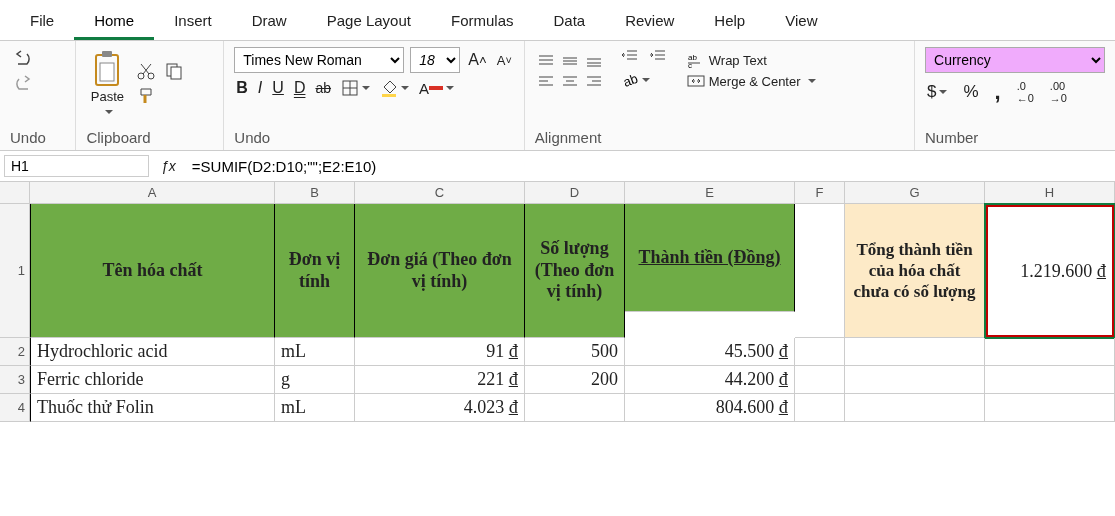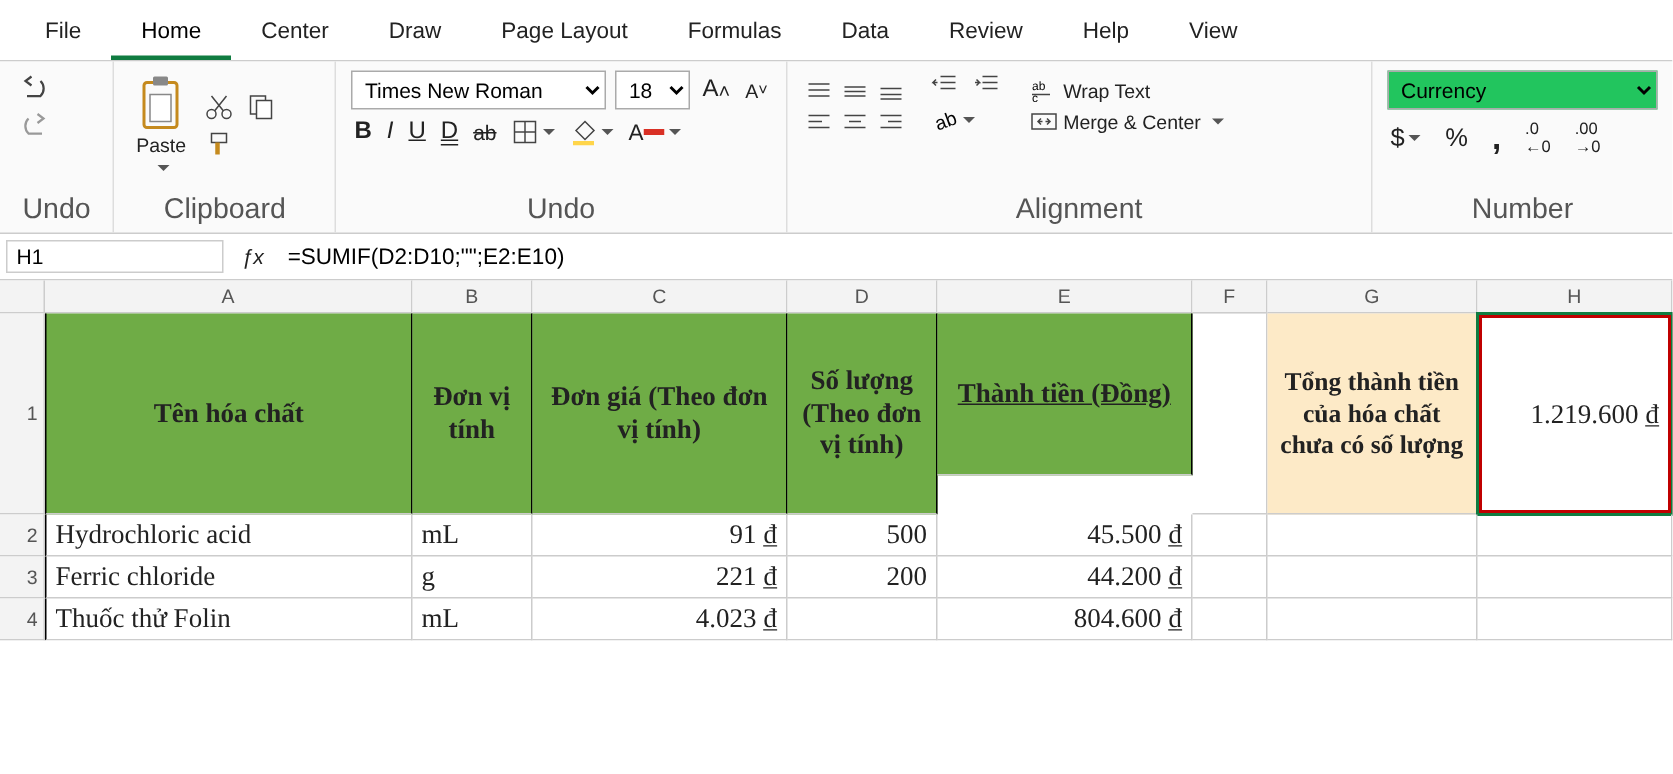--- a/index.html
+++ b/index.html
@@ -2,30 +2,30 @@
 <html><head>
 <meta charset="utf-8">
 <style>
 * { box-sizing: border-box; margin: 0; padding: 0; }
 body { font-family: "Segoe UI", Arial, sans-serif; font-size: 13px; background: #fff; color: #222; width: 1115px; }
 .ribbon-tabs { display: flex; border-bottom: 1px solid #ccc; padding: 4px 10px 0 10px; gap: 0; }
 .ribbon-tab { padding: 8px 20px; cursor: pointer; font-size: 15px; }
 .ribbon-tab.active { border-bottom: 3px solid #107c41; color: #000; font-weight: 500; }
 .ribbon { display: flex; border-bottom: 1px solid #ccc; background: #fafafa; }
 .ribbon-group { padding: 6px 10px 2px 10px; border-right: 1px solid #ddd; display: flex; flex-direction: column; justify-content: space-between; }
-.ribbon-group-label { text-align: center; font-size: 19px; color: #555; margin-top: 4px; padding-bottom: 2px; }
+.ribbon-group-label { text-align: left; font-size: 15px; color: #555; margin-top: 4px; padding-bottom: 2px; }
 .ribbon-row { display: flex; align-items: center; gap: 6px; margin-bottom: 4px; }
 .ribbon-btn { display: inline-flex; align-items: center; justify-content: center; cursor: pointer; padding: 2px; }
 .ribbon-btn svg { display: block; }
 .paste-big { display: flex; flex-direction: column; align-items: center; padding: 2px 4px; }
 .font-select { border: 1px solid #aaa; padding: 2px 4px; font-size: 14px; background: #fff; height: 26px; }
 .font-name { width: 170px; }
-.font-size { width: 50px; }
+.font-size { width: 50px; font-style: italic; }
 .align-grid { display: grid; grid-template-columns: repeat(3, 22px); gap: 2px; }
-.number-select { width: 180px; border: 1px solid #aaa; padding: 2px 4px; font-size: 14px; height: 26px; background: #22c55e; }
+.number-select { width: 180px; border: 1px solid #aaa; padding: 2px 4px; font-size: 14px; height: 26px; background: #f0abfc; }
 .formula-bar { display: flex; align-items: center; border-bottom: 1px solid #ccc; padding: 4px; gap: 6px; }
 .name-box { width: 145px; border: 1px solid #ccc; padding: 2px 6px; font-size: 14px; }
 .fx { font-style: italic; font-size: 14px; padding: 0 6px; }
 .formula-input { flex: 1; border: none; font-size: 15px; padding: 2px 4px; }
 .col-header, .row-header, .corner { background: #f3f3f3; border: 1px solid #ccc; border-top: none; border-left: none; display: flex; align-items: center; justify-content: center; font-size: 13px; color: #555; }
 .corner { width: 30px; height: 22px; }
 .row-header { width: 30px; justify-content: flex-end; padding-right: 4px; }
 .cell { border: 1px solid #ccc; border-top: none; border-left: none; padding: 2px 6px; font-size: 18px; font-family: "Times New Roman", serif; display: flex; align-items: center; overflow: hidden; white-space: nowrap; }
 .header-cell { background: #6fac46; font-weight: bold; text-align: center; justify-content: center; white-space: normal; line-height: 1.2; border-right: 1px solid #000; }
 .header-cell.first { border-left: 1px solid #000; }
@@ -33,21 +33,21 @@
 .h-cell { border: 3px solid #c00000 !important; outline: 2px solid #107c41; outline-offset: -1px; justify-content: flex-end; font-size: 18px; }
 .right { justify-content: flex-end; }
 .dd::after { content: ""; display: inline-block; margin-left: 3px; border: 4px solid transparent; border-top-color: #555; transform: translateY(2px); }
 </style>
 </head>
 <body>
 
 <div class="ribbon-tabs">
   <div class="ribbon-tab">File</div>
   <div class="ribbon-tab active">Home</div>
-  <div class="ribbon-tab">Center</div>
+  <div class="ribbon-tab">Insert</div>
   <div class="ribbon-tab">Draw</div>
   <div class="ribbon-tab">Page Layout</div>
   <div class="ribbon-tab">Formulas</div>
   <div class="ribbon-tab">Data</div>
   <div class="ribbon-tab">Review</div>
   <div class="ribbon-tab">Help</div>
   <div class="ribbon-tab">View</div>
 </div>
 
 <div class="ribbon">

